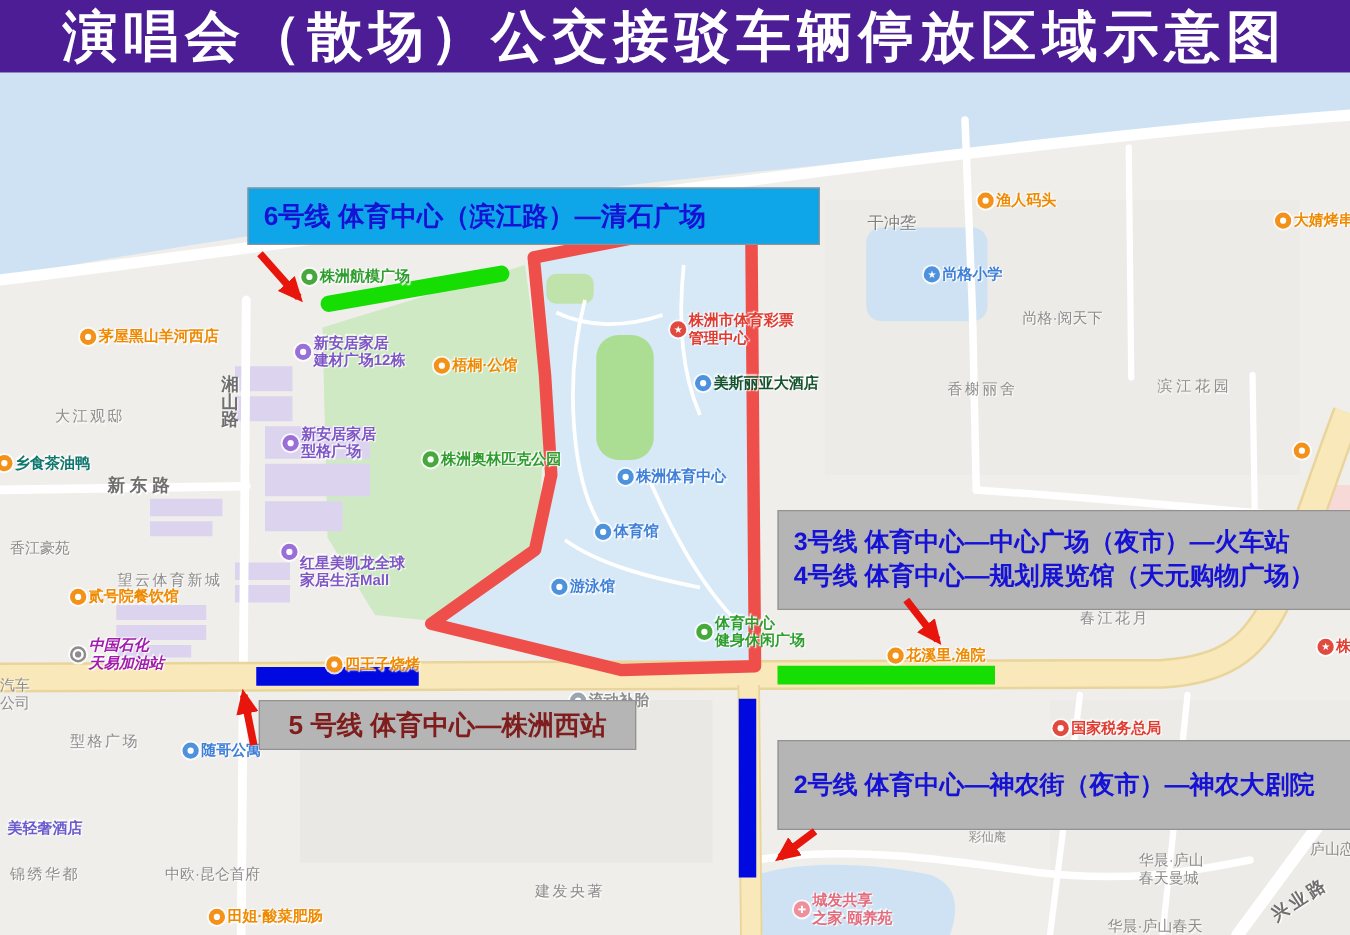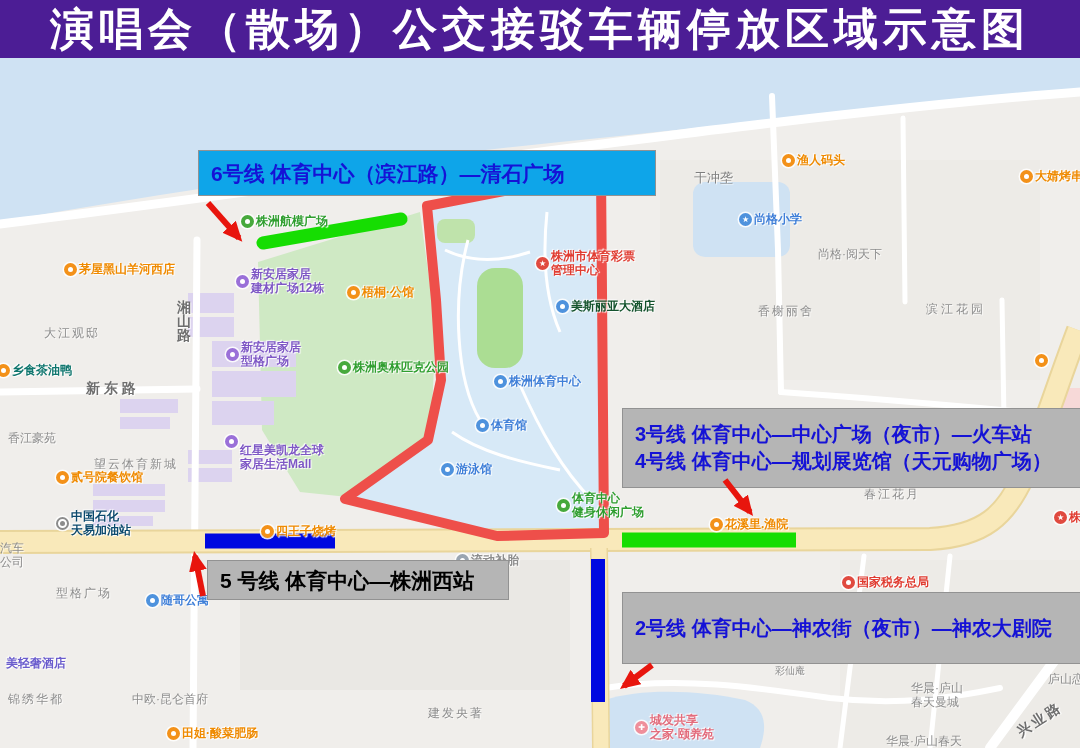--- a/index.html
+++ b/index.html
@@ -315,35 +315,35 @@
           <span class="pdot"></span>
         </span>
         <div class="plabel" style="left: 71px; top: 470px; color: rgb(239, 138, 0);">
           <div>贰号院餐饮馆</div>
         </div>
       </div>
       <div class="poi">
         <span class="picon" style="left: 56px; top: 517px; background: rgb(255, 255, 255); border: 2px solid rgb(140, 140, 140);">
           <span class="pdot" style="background: rgb(140, 140, 140);"></span>
         </span>
-        <div class="plabel" style="left: 71px; top: 509px; color: #0c4a6e;">
+        <div class="plabel" style="left: 71px; top: 509px; color: #a21caf; font-style: italic;">
           <div>中国石化</div>
           <div>天易加油站</div>
         </div>
       </div>
       <div class="poi">
         <span class="picon" style="left: 146px; top: 594px; background: rgb(78, 146, 221);">
           <span class="pdot"></span>
         </span>
         <div class="plabel" style="left: 161px; top: 593px; color: rgb(63, 127, 216);">
           <div>随哥公寓</div>
         </div>
       </div>
       <div class="poi">
-        <div class="plabel" style="left: 6px; top: 656px; color: rgb(106, 92, 205);">
+        <div class="plabel" style="left: 6px; top: 656px; color: rgb(106, 92, 205); font-family: Liberation Mono, monospace;">
           <div>美轻奢酒店</div>
         </div>
       </div>
       <div class="poi">
         <span class="picon" style="left: 167px; top: 727px; background: rgb(243, 145, 25);">
           <span class="pdot"></span>
         </span>
         <div class="plabel" style="left: 182px; top: 726px; color: rgb(239, 138, 0);">
           <div>田姐·酸菜肥肠</div>
         </div>
@@ -397,21 +397,21 @@
 
   <div id="boxlayer" class="layer">
     <div class="abox" style="left: 198px; top: 150px; width: 458px; height: 46px; background: #0ea5e9;">
       <div class="al" style="color: rgb(21, 18, 214);">6号线 体育中心（滨江路）—清石广场</div>
     </div>
     <div class="abox two" style="left: 622px; top: 408px; width: 470px; height: 80px; background: rgb(181, 181, 181);">
       <div class="al" style="color: rgb(21, 18, 214);">3号线 体育中心—中心广场（夜市）—火车站</div>
       <div class="al" style="color: rgb(21, 18, 214);">4号线 体育中心—规划展览馆（天元购物广场）</div>
     </div>
     <div class="abox" style="left: 207px; top: 560px; width: 302px; height: 40px; background: rgb(181, 181, 181);">
-      <div class="al" style="color: #000000;">5 号线 体育中心—株洲西站</div>
+      <div class="al" style="color: #7f1d1d; text-align: center;">5 号线 体育中心—株洲西站</div>
     </div>
     <div class="abox two" style="left: 622px; top: 592px; width: 470px; height: 72px; background: rgb(181, 181, 181);">
       <div class="al" style="color: rgb(21, 18, 214);">2号线 体育中心—神农街（夜市）—神农大剧院</div>
     </div>
   </div>
 
   <svg id="arrowsvg" class="layer" width="1080" height="748" viewBox="0 0 1080 748">
     <defs>
       <marker id="ah" markerUnits="userSpaceOnUse" markerWidth="20" markerHeight="18" refX="15" refY="9" orient="auto">
         <path d="M0,0 L20,9 L0,18 Z" fill="#e8150d"></path>

